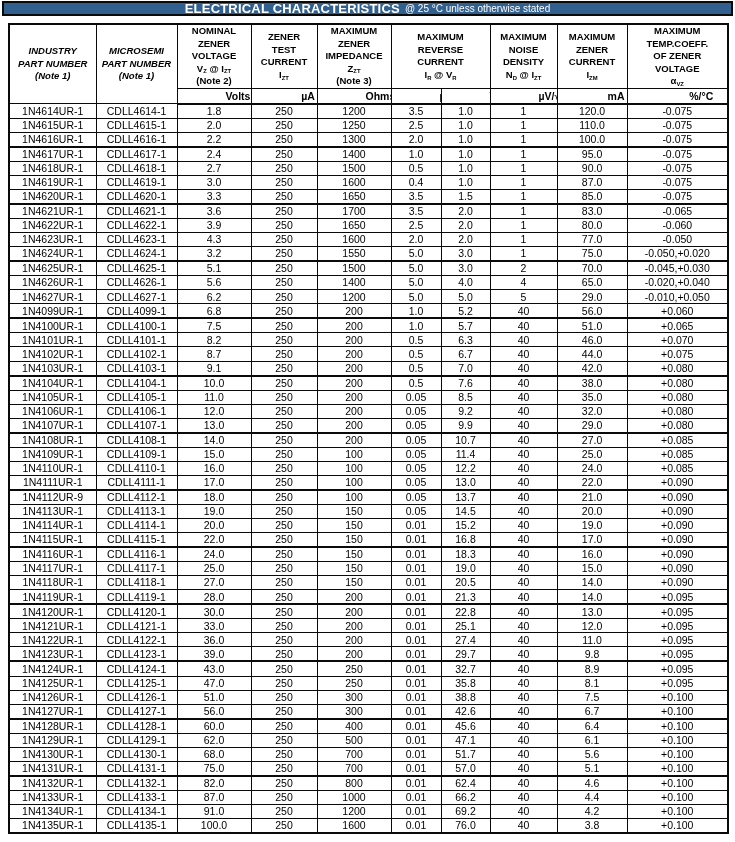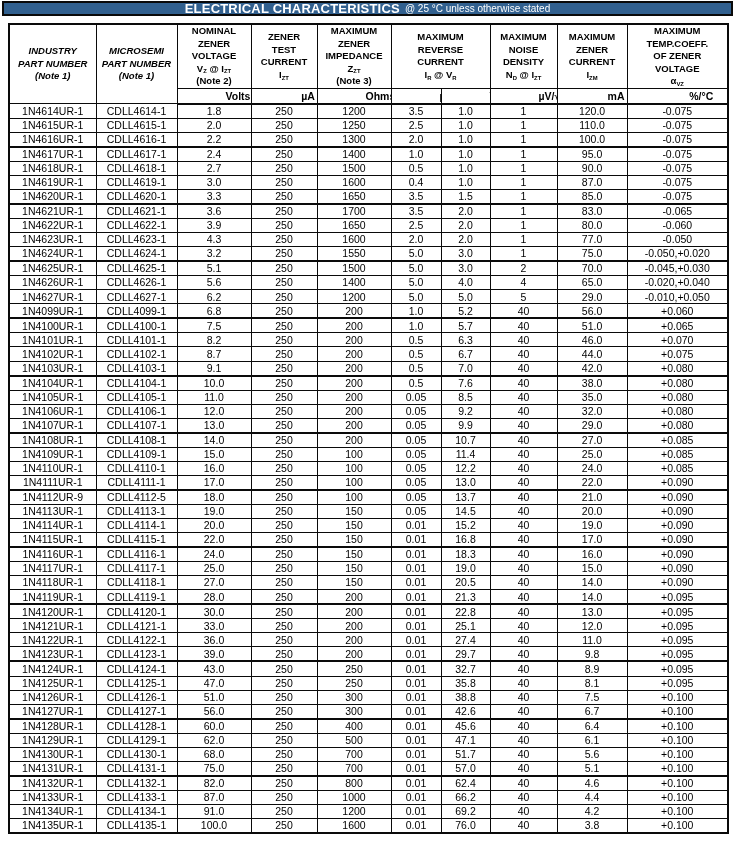--- a/index.html
+++ b/index.html
@@ -503,21 +503,21 @@
             <td>250</td>
             <td>100</td>
             <td>0.05</td>
             <td>13.0</td>
             <td>40</td>
             <td>22.0</td>
             <td>+0.090</td>
           </tr>
           <tr class="gstart">
             <td>1N4112UR-9</td>
-            <td>CDLL4112-5</td>
+            <td>CDLL4112-1</td>
             <td>18.0</td>
             <td>250</td>
             <td>100</td>
             <td>0.05</td>
             <td>13.7</td>
             <td>40</td>
             <td>21.0</td>
             <td>+0.090</td>
           </tr>
           <tr>

